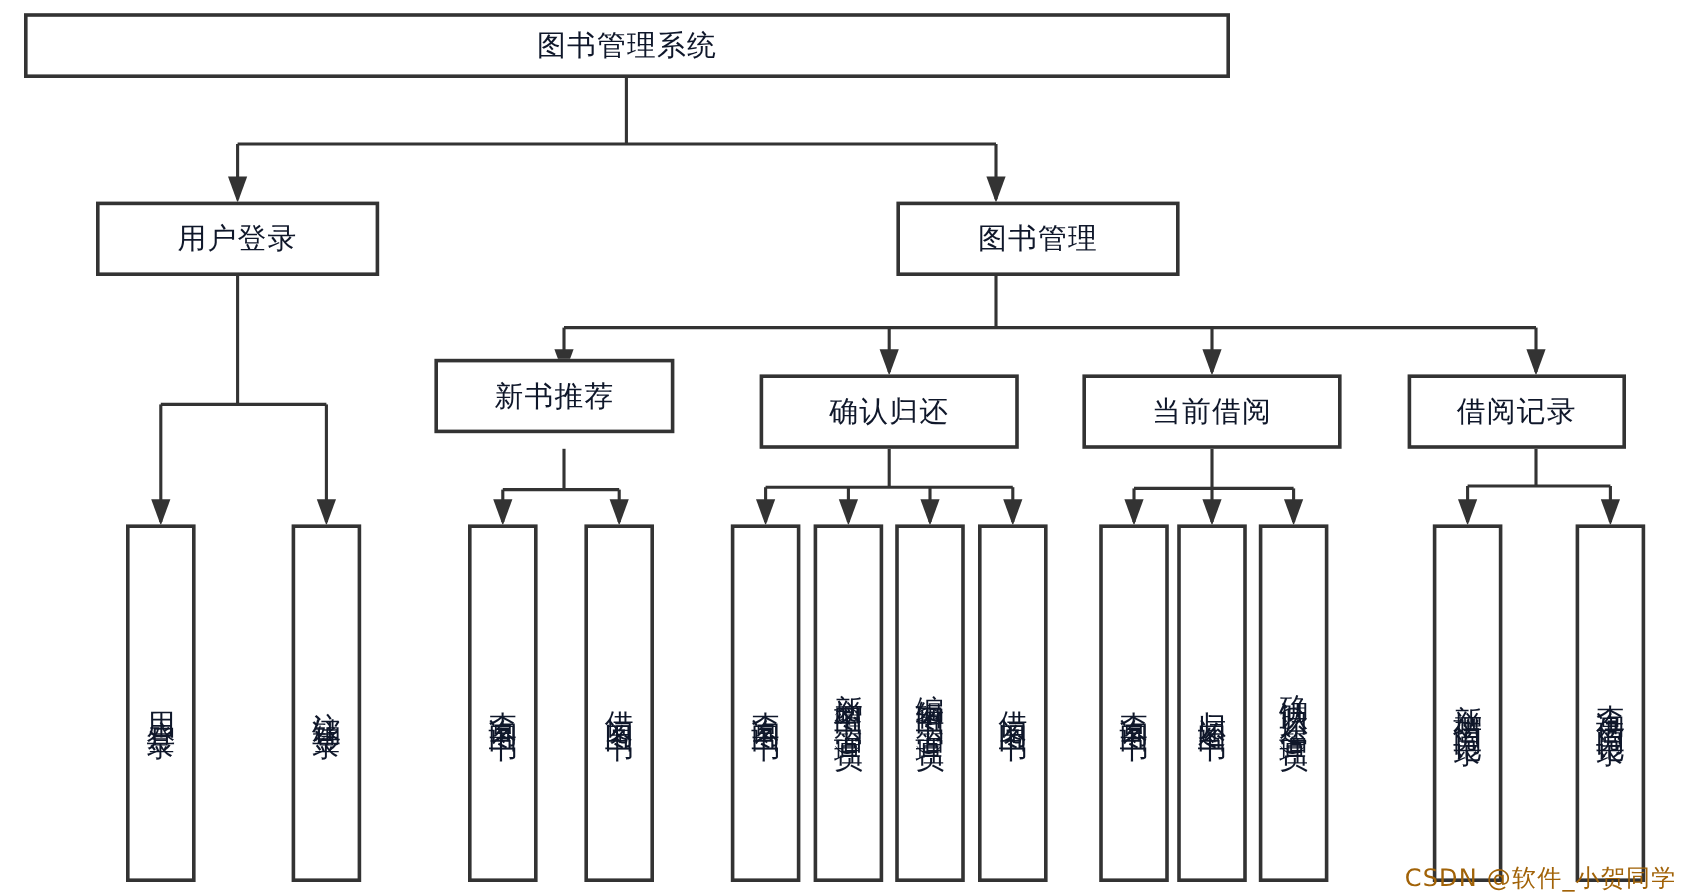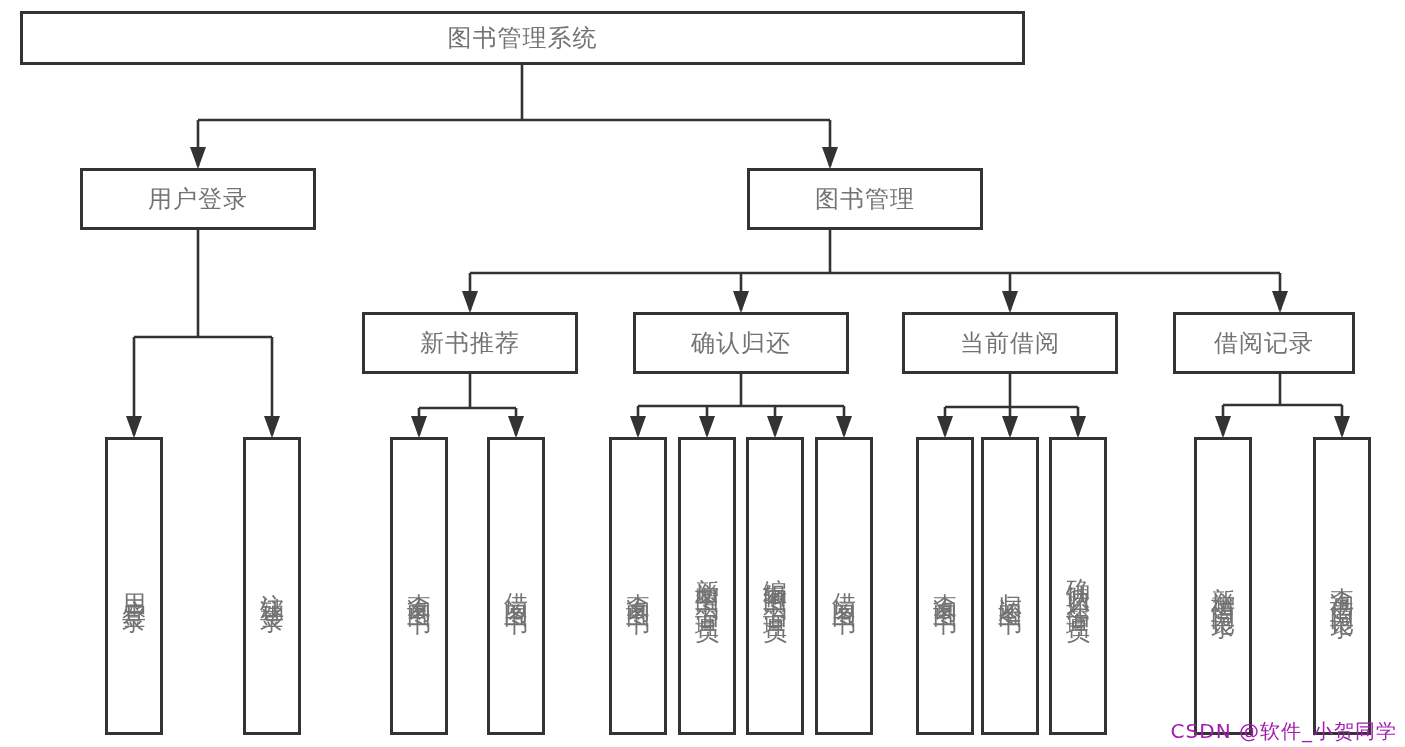--- a/index.html
+++ b/index.html
@@ -12,52 +12,52 @@
   }
   #connectors{position:absolute;left:0;top:0;width:1405px;height:747px;}
   .node{
     position:absolute;
     box-sizing:border-box;
     border:3px solid #333333;
     background:#ffffff;
     display:flex;
     align-items:center;
     justify-content:center;
-    color:#737373;
+    color:#0f172a;
     font-size:24px;
     letter-spacing:1px;
     z-index:2;
   }
   .leaf{
     writing-mode:vertical-rl;
     text-orientation:mixed;
     letter-spacing:6px;
     font-size:24px;
     line-height:1;
   }
   
   .b-root        {left:20px;  top:11px;  width:1005px; height:54px;}
   .b-user-login  {left:80px;  top:168px; width:236px;  height:62px;}
   .b-book-mgmt   {left:712px; top:168px; width:236px;  height:62px;margin-left:35px;}
-  .b-new-book    {left:362px; top:312px; width:216px;  height:62px;}
+  .b-new-book    {left:362px; top:299px; width:200px;  height:62px;}
   .b-book-borrow {left:633px; top:312px; width:216px;  height:62px;}
   .b-cur-borrow  {left:902px; top:312px; width:216px;  height:62px;}
   .b-records     {left:1173px;top:312px; width:182px;  height:62px;}
   
   .lf{top:437px;height:298px;width:58px;}
   .lf-1a{left:105px;} .lf-1b{left:243px;}
   .lf-2a{left:390px;} .lf-2b{left:487px;}
   .lf-3a{left:609px;} .lf-3b{left:678px;} .lf-3c{left:746px;} .lf-3d{left:815px;}
   .lf-4a{left:916px;} .lf-4b{left:981px;} .lf-4c{left:1049px;}
   .lf-5a{left:1194px;} .lf-5b{left:1313px;}
   .watermark{
     position:absolute;
     right:8px;bottom:2px;
     font-size:20px;
-    color:#a21caf;
+    color:#a16207;
     letter-spacing:1px;
     z-index:3;
     white-space:nowrap;
   }
 </style>
 </head>
 <body>
 
 <div id="canvas">
 

